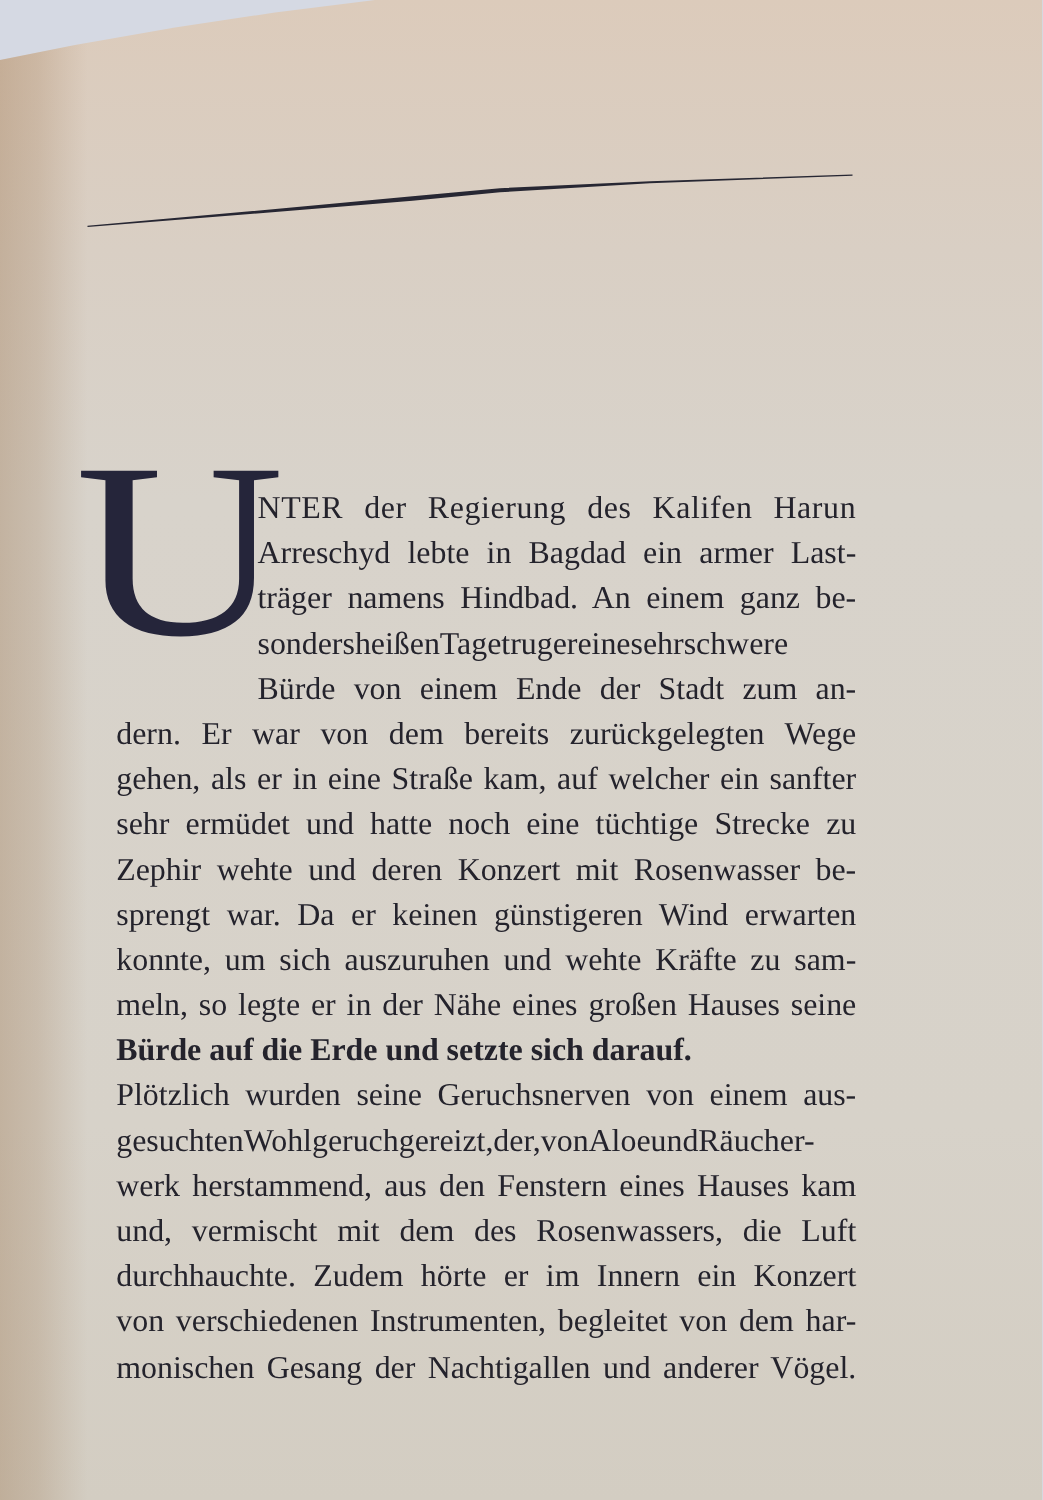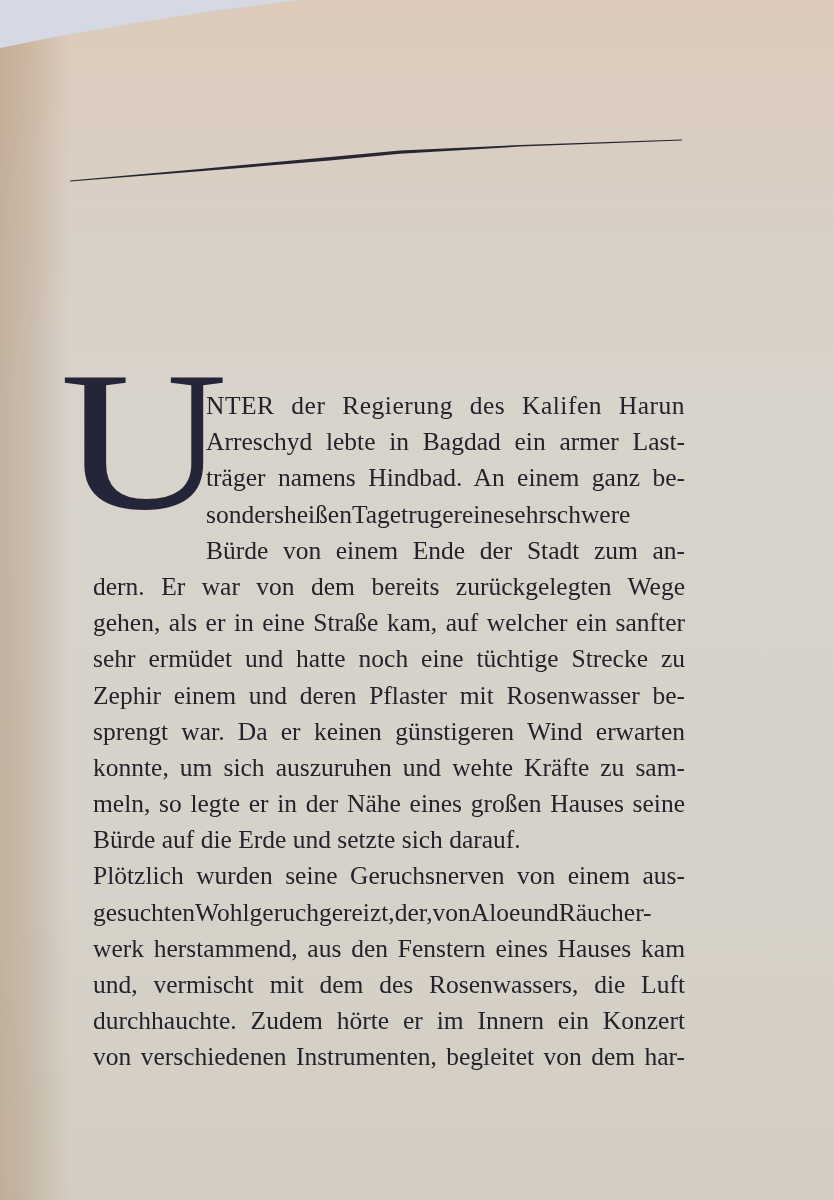--- a/index.html
+++ b/index.html
@@ -50,20 +50,21 @@
       text-align: justify;
       text-align-last: justify;
       height: 36.2px;
       margin-left: 16px;
     }
     .line.indent {
       margin-left: 129px;
     }
     .line.last {
       text-align-last: left;
+      font-weight: bold;
     }
     .dropcap {
       position: absolute;
       left: 60px;
       top: 355px;
       width: 145px;
       height: 200px;
       font-family: "Liberation Serif", "DejaVu Serif", serif;
       font-size: 232px;
       line-height: 200px;
@@ -90,27 +91,28 @@
 
     <div class="text-block">
       <span class="line indent smallcaps">NTER der Regierung des Kalifen Harun</span>
       <span class="line indent">Arreschyd lebte in Bagdad ein armer Last-</span>
       <span class="line indent">träger namens Hindbad. An einem ganz be-</span>
       <span class="line indent">sondersheißenTagetrugereinesehrschwere</span>
       <span class="line indent">Bürde von einem Ende der Stadt zum an-</span>
       <span class="line">dern. Er war von dem bereits zurückgelegten Wege</span>
       <span class="line">gehen, als er in eine Straße kam, auf welcher ein sanfter</span>
       <span class="line">sehr ermüdet und hatte noch eine tüchtige Strecke zu</span>
-      <span class="line">Zephir einem und deren Pflaster mit Rosenwasser be-</span>
+      <span class="line">Zephir wehte und deren Konzert mit Rosenwasser be-</span>
       <span class="line">sprengt war. Da er keinen günstigeren Wind erwarten</span>
       <span class="line">konnte, um sich auszuruhen und wehte Kräfte zu sam-</span>
       <span class="line">meln, so legte er in der Nähe eines großen Hauses seine</span>
       <span class="line last">Bürde auf die Erde und setzte sich darauf.</span>
 
       <span class="line">Plötzlich wurden seine Geruchsnerven von einem aus-</span>
       <span class="line">gesuchtenWohlgeruchgereizt,der,vonAloeundRäucher-</span>
       <span class="line">werk herstammend, aus den Fenstern eines Hauses kam</span>
       <span class="line">und, vermischt mit dem des Rosenwassers, die Luft</span>
       <span class="line">durchhauchte. Zudem hörte er im Innern ein Konzert</span>
       <span class="line">von verschiedenen Instrumenten, begleitet von dem har-</span>
+      <span class="line">monischen Gesang der Nachtigallen und anderer Vögel.</span>
     </div>
   </div>
 </div>
 
 </body></html>

